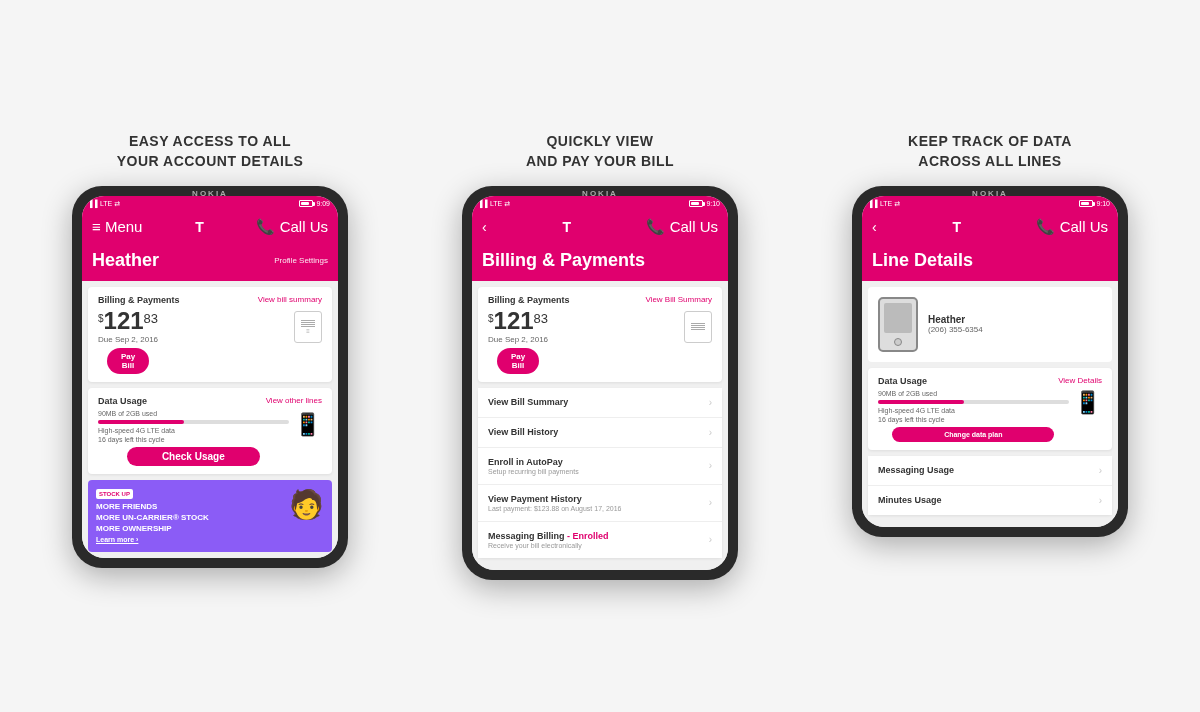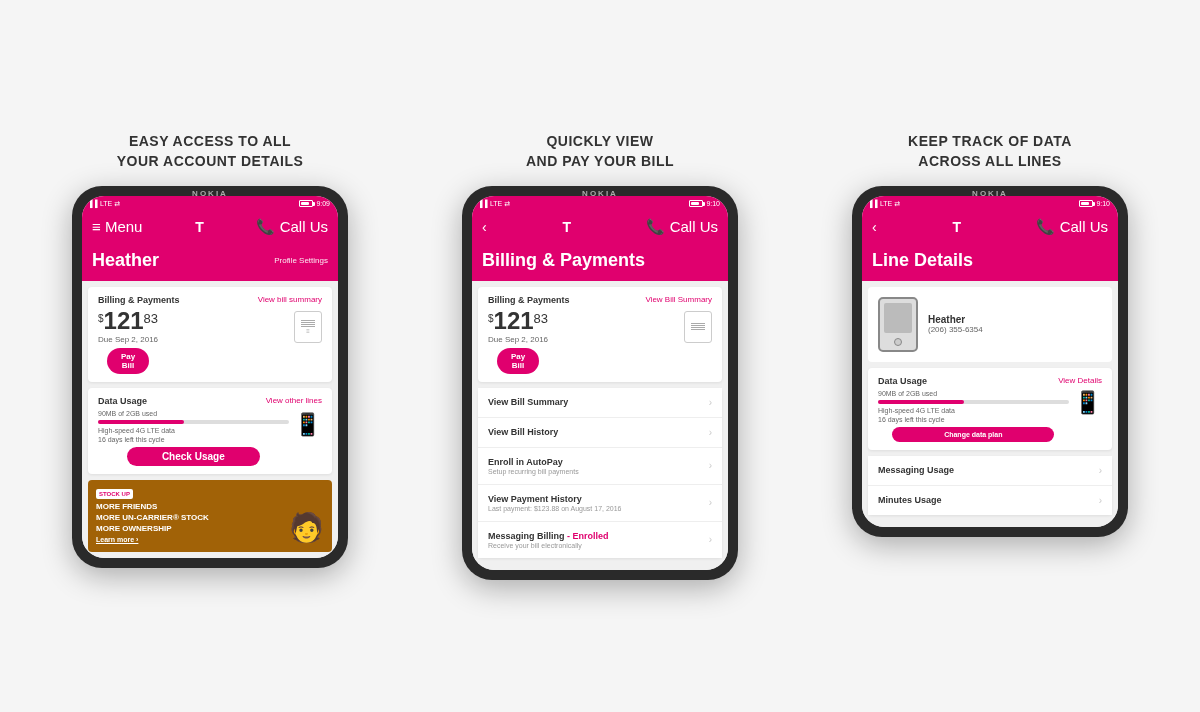--- a/index.html
+++ b/index.html
@@ -261,25 +261,25 @@
       width: 70%;
       text-align: center;
     }
     .phone-icon {
       font-size: 22px;
       color: #999;
       text-align: center;
     }
     
     .ad-banner {
-      background: #a16207;
+      background: #8b5cf6;
       border-radius: 4px;
       padding: 8px;
       display: flex;
-      align-items: flex-end;
+      align-items: flex-start;
       gap: 22px;
       min-height: 55px;
       overflow: hidden;
     }
     .ad-text {
       color: #fff;
       font-size: 8px;
       font-weight: bold;
       line-height: 1.4;
     }

